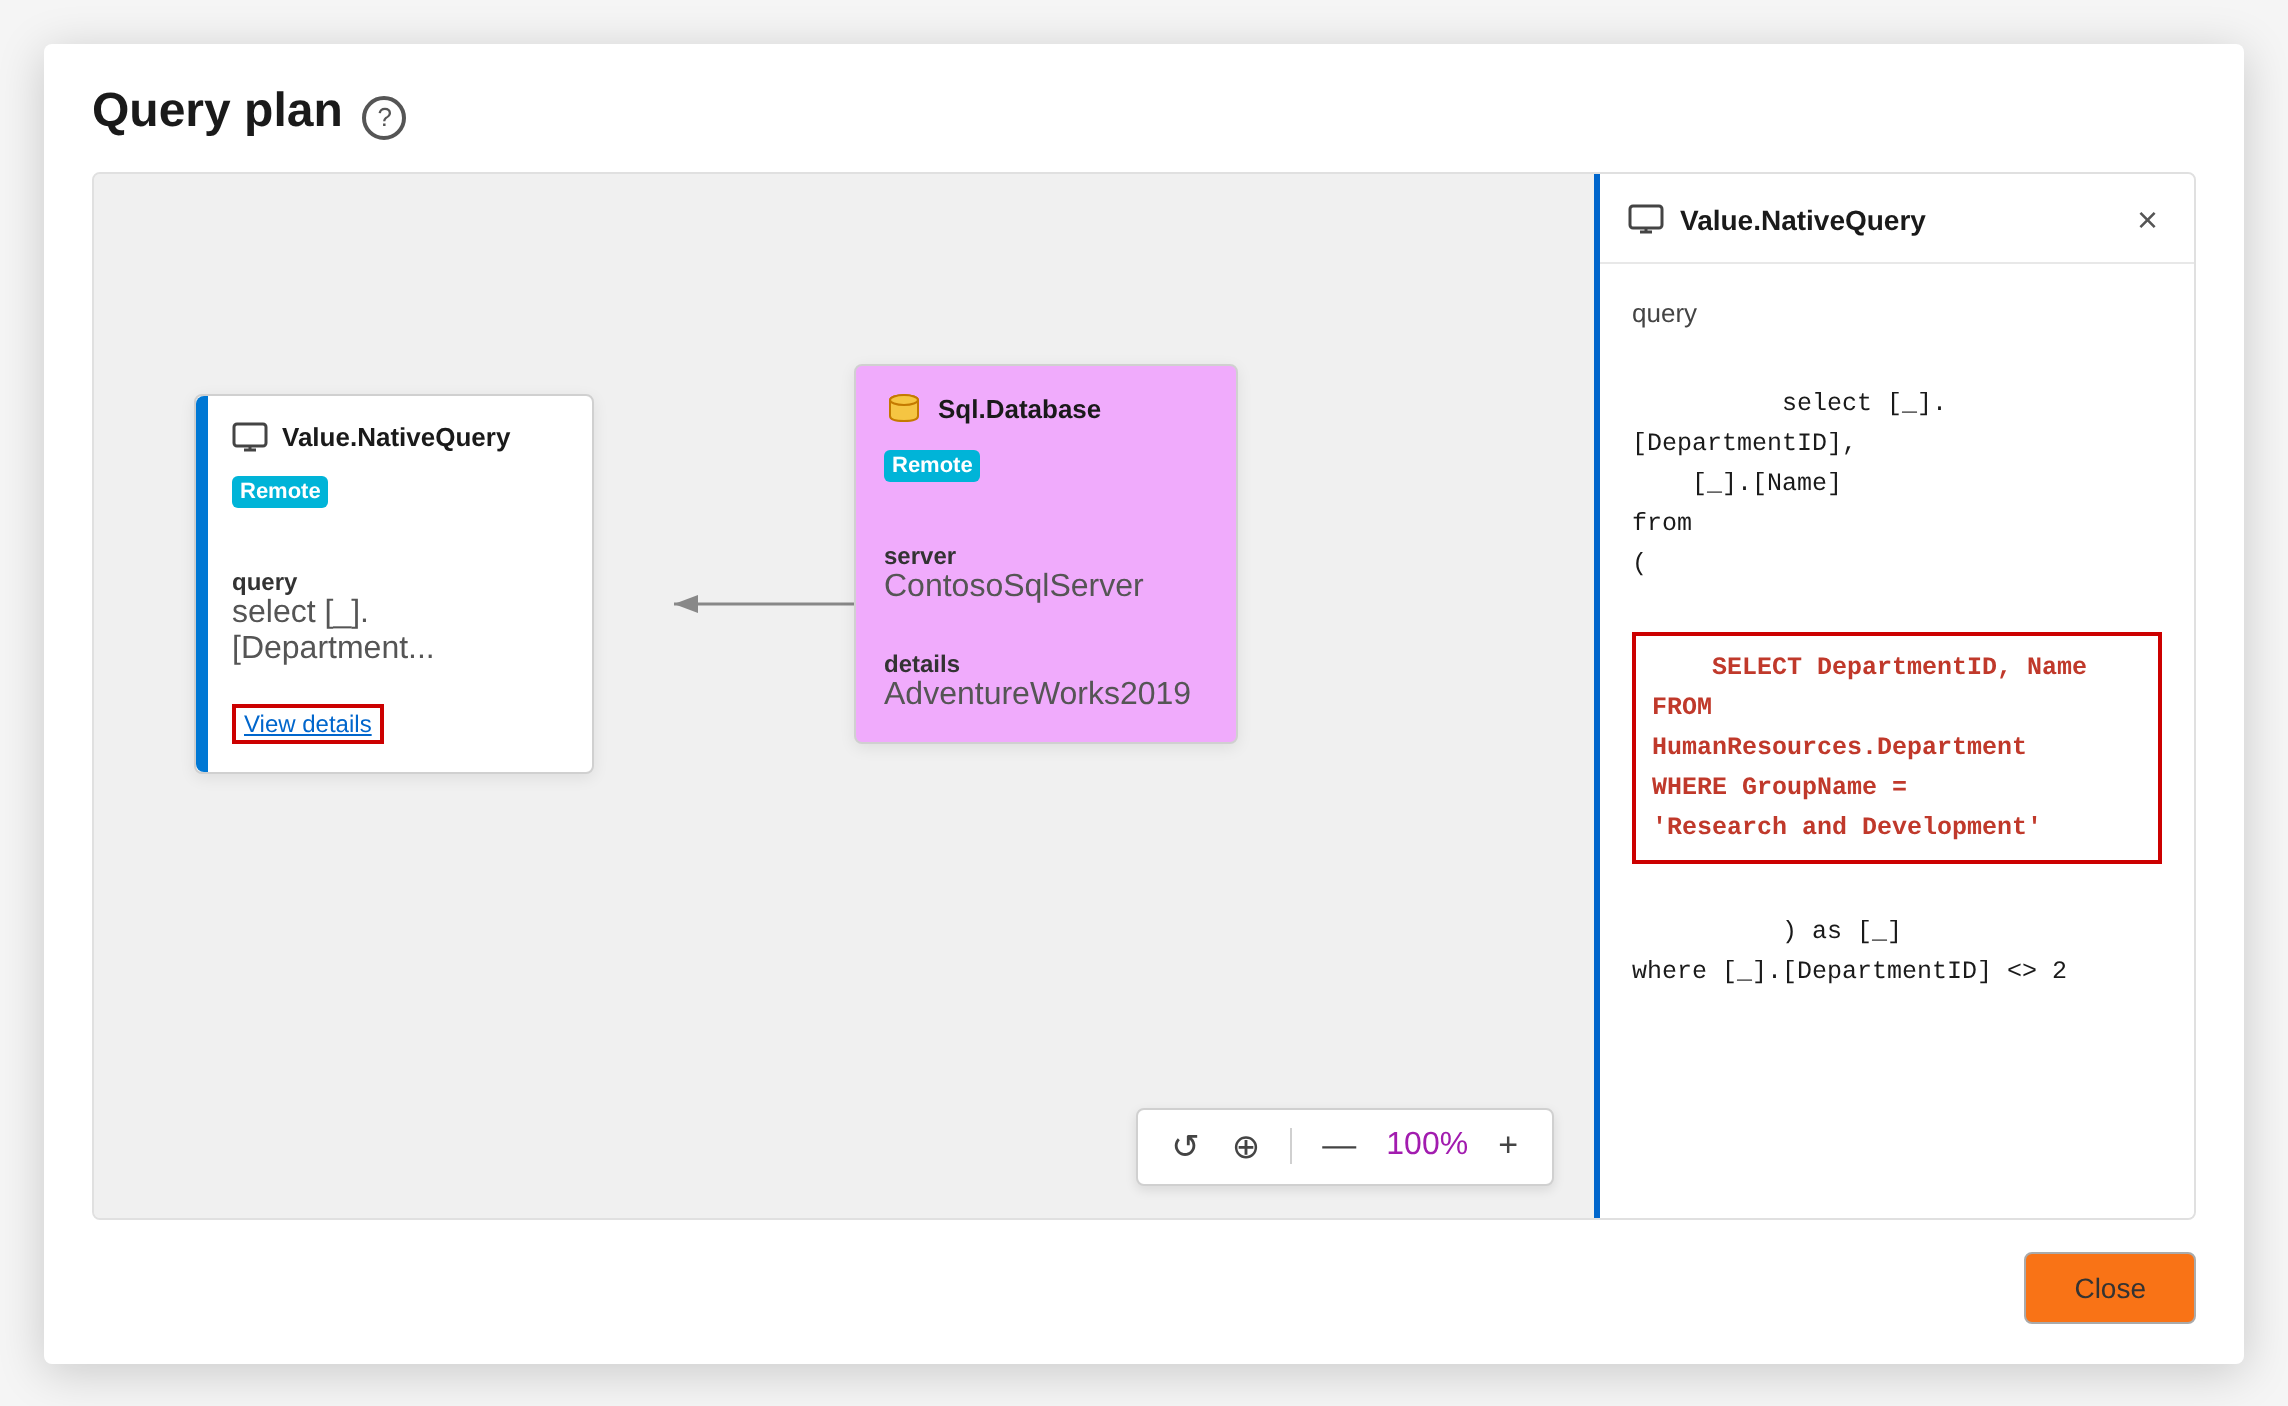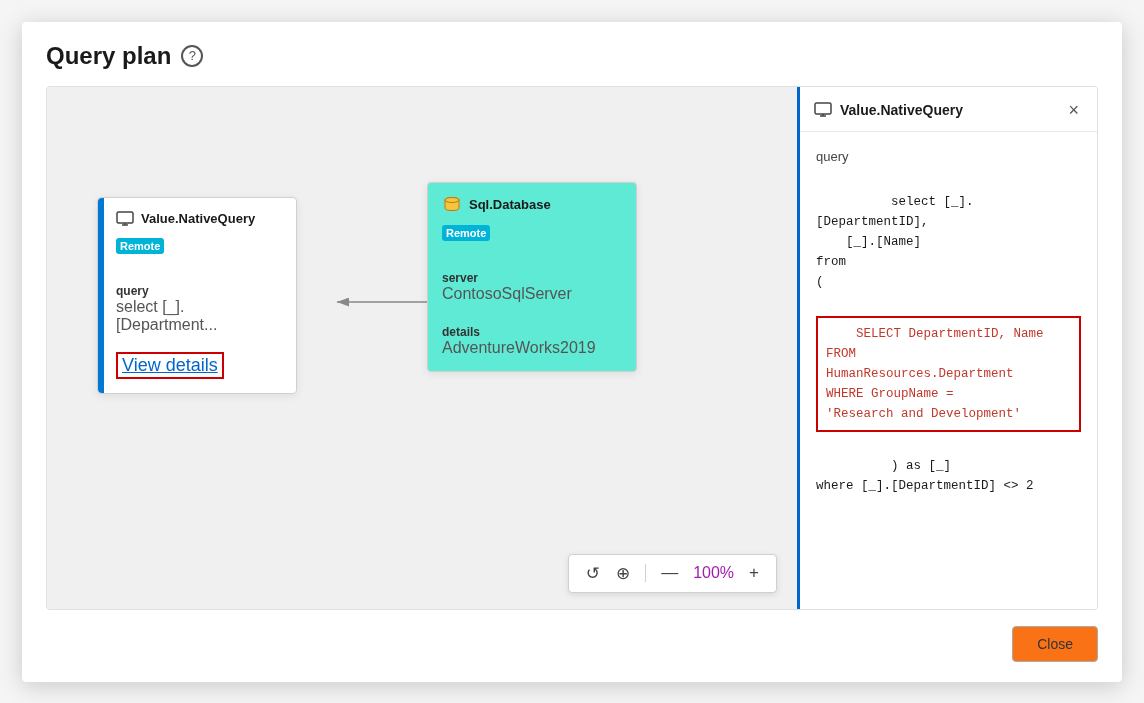--- a/index.html
+++ b/index.html
@@ -16,21 +16,21 @@
       width: 1100px;
       min-height: 660px;
       border-radius: 4px;
       box-shadow: 0 4px 24px rgba(0,0,0,0.18);
       display: flex;
       flex-direction: column;
       padding: 20px 24px 20px 24px;
     }
     .dialog-header {
       display: flex;
-      align-items: center;
+      align-items: flex-end;
       gap: 10px;
       margin-bottom: 16px;
     }
     .dialog-title {
       font-size: 24px;
       font-weight: 600;
       color: #1a1a1a;
     }
     .help-icon {
       width: 22px;
@@ -112,20 +112,21 @@
       color: #1a1a1a;
       line-height: 1.6;
       white-space: pre-wrap;
     }
     .sql-highlight {
       border: 2px solid #cc0000;
       padding: 6px 8px;
       margin: 4px 0;
       display: block;
       color: #c0392b;
+      font-weight: bold;
     }
     
     .node-card {
       background: #fff;
       border: 1px solid #d0d0d0;
       border-radius: 4px;
       width: 200px;
       box-shadow: 0 2px 8px rgba(0,0,0,0.08);
       position: absolute;
     }
@@ -170,21 +171,21 @@
       margin-top: 22px;
     }
     .node-prop-value {
       font-size: 16px;
       color: #555;
       display: block;
     }
     .view-details-link {
       color: #0066cc;
       text-decoration: underline;
-      font-size: 18px;
+      font-size: 12px;
       cursor: pointer;
       border: 2px solid #cc0000;
       padding: 1px 4px;
       display: inline-block;
     }
     
     .arrow-svg {
       position: absolute;
       left: 0;
       top: 0;
@@ -249,24 +250,24 @@
       color: #333;
       border: 1px solid #aaa;
       border-radius: 4px;
       padding: 9px 24px;
       font-size: 14px;
       font-weight: 500;
       cursor: pointer;
     }
     
     .db-node-card {
-      background: #5eead4;
+      background: #f0abfc;
       border: 1px solid #d0d0d0;
       border-radius: 4px;
-      width: 210px;
+      width: 192px;
       box-shadow: 0 2px 8px rgba(0,0,0,0.08);
       position: absolute;
     }
     .db-node-body {
       padding: 12px 14px 14px 14px;
     }
   </style>
 </head>
 <body>
 

